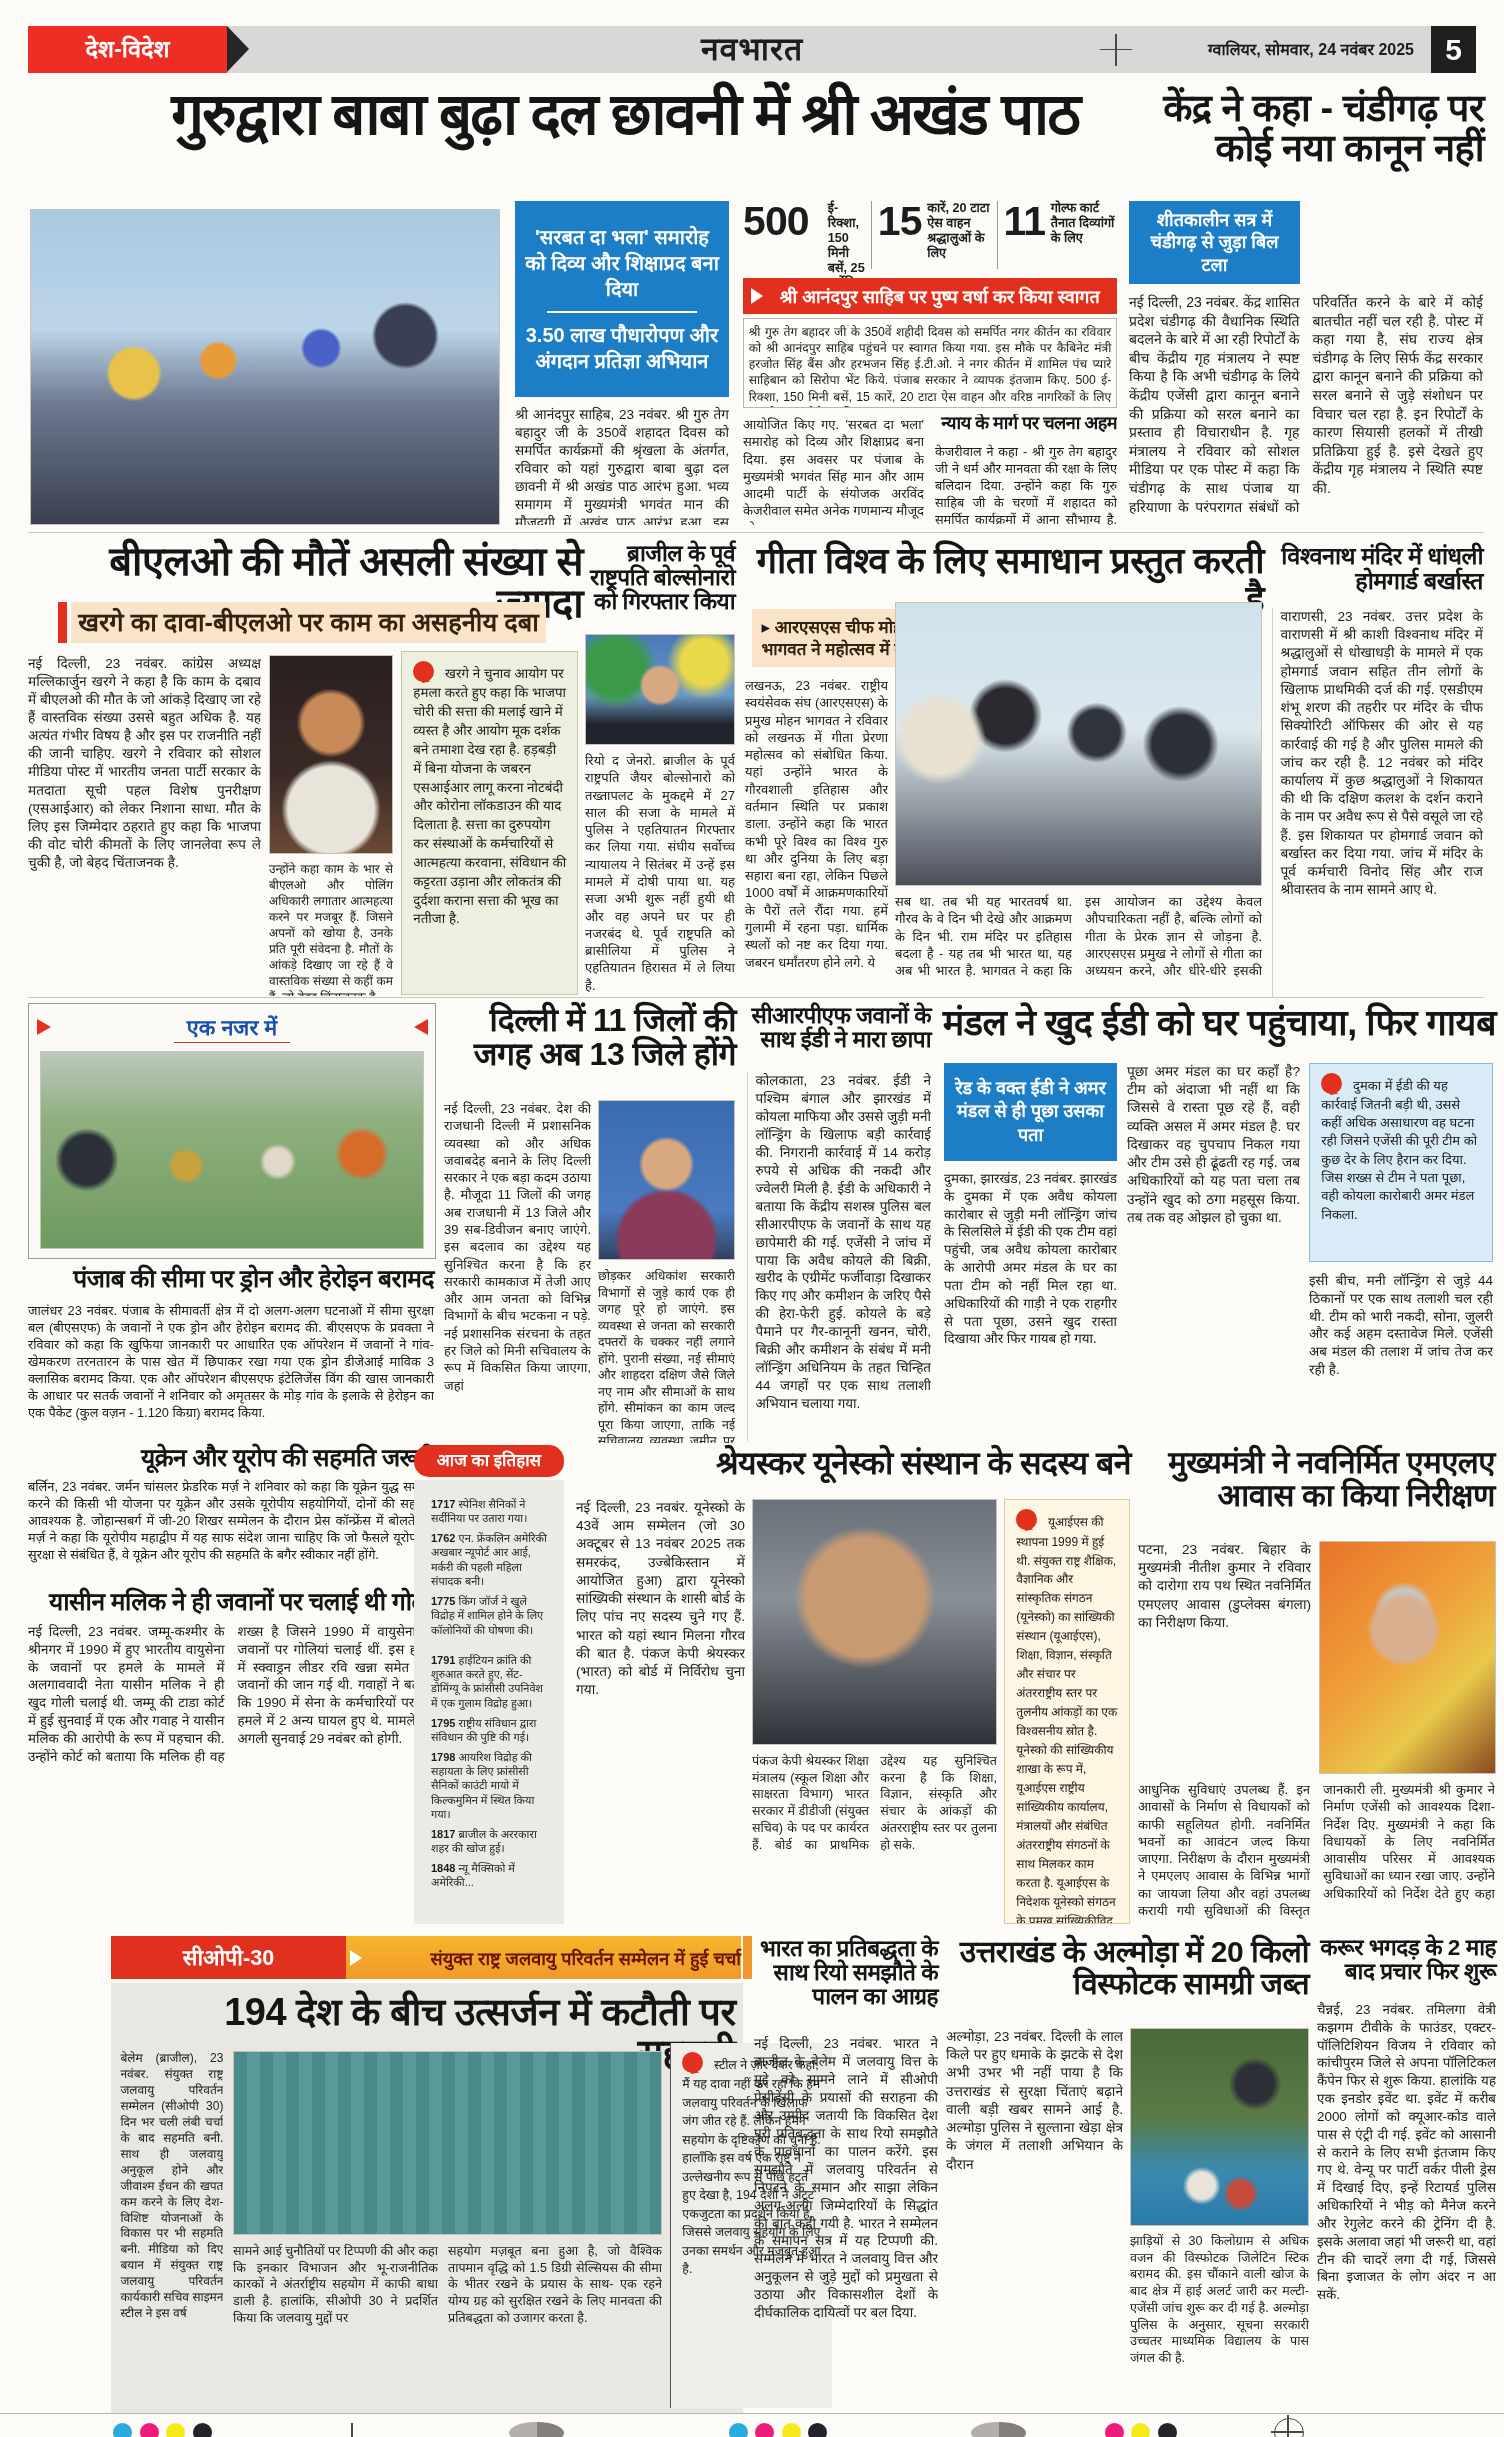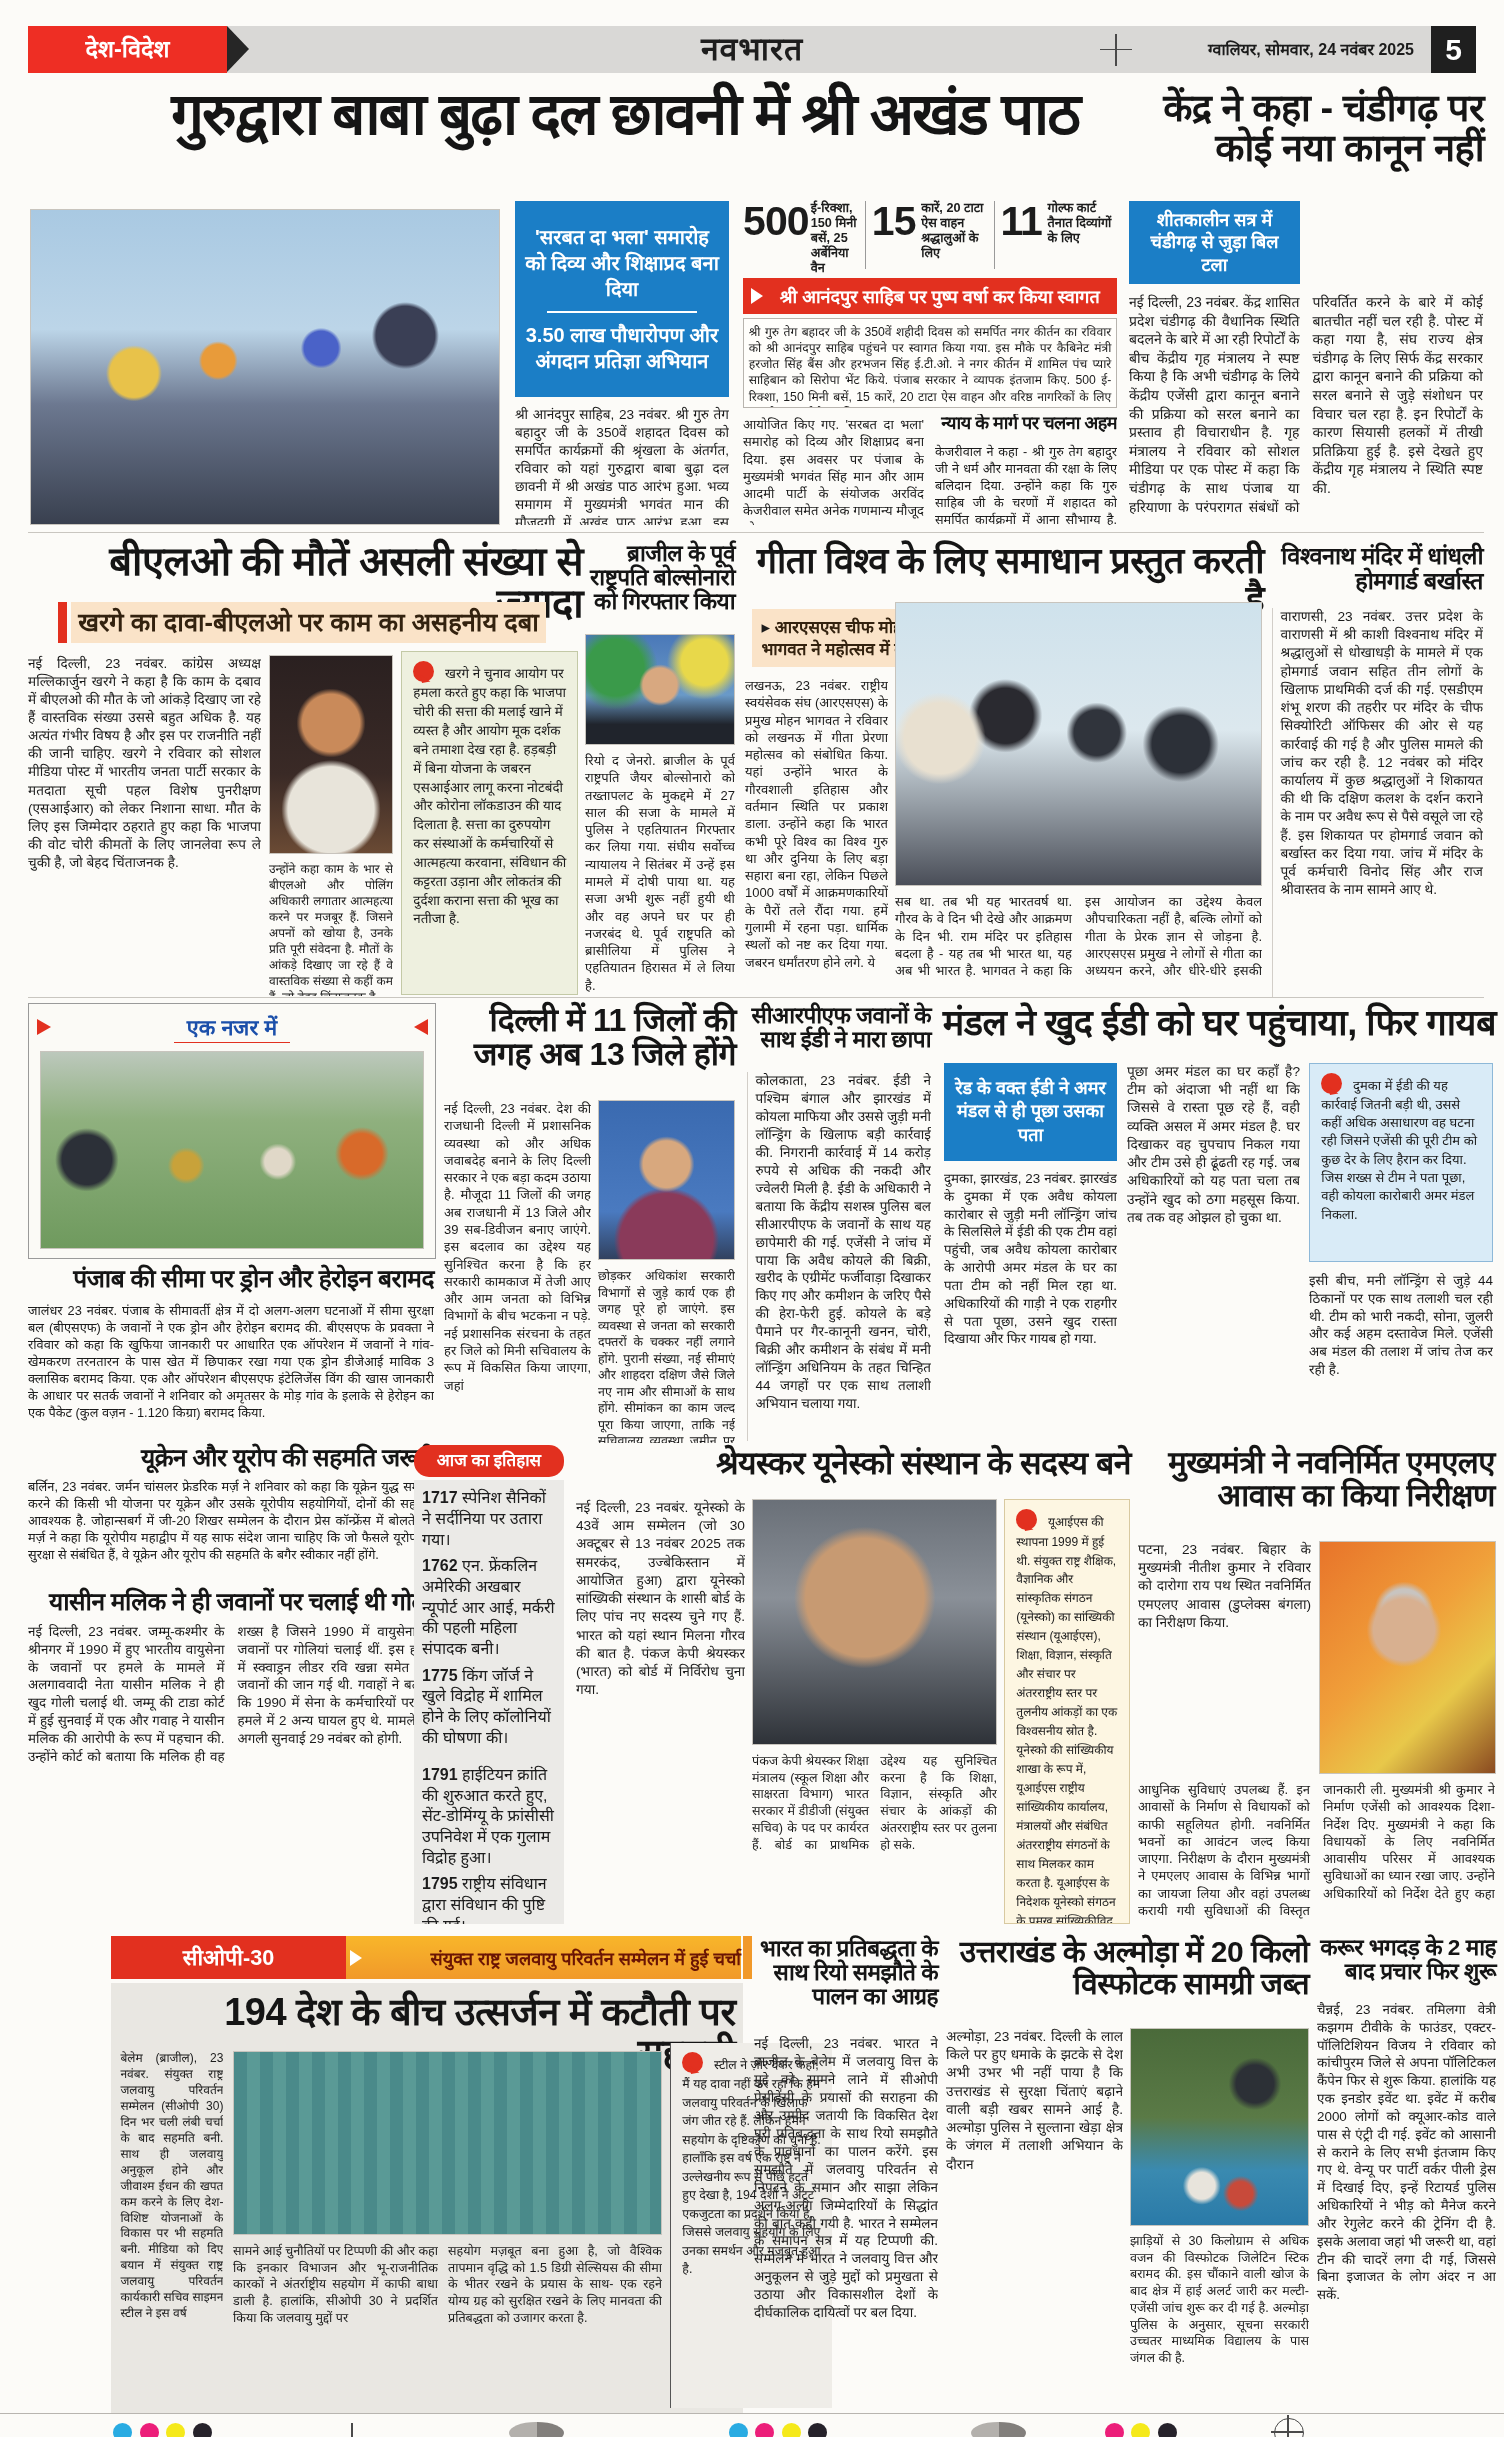--- a/index.html
+++ b/index.html
@@ -68,21 +68,21 @@
       linear-gradient(180deg,#a9c9e2 0%,#bcd5e8 38%,#6c7890 62%,#39404f 100%)"></div>
 
   <div class="a bluebox" style="left:515px;top:201px;width:214px;height:196px;font-size:20px;line-height:1.3">
     <span>'सरबत दा भला' समारोह को दिव्य और शिक्षाप्रद बना दिया</span>
     <div style="height:1.9px;background:#fff;margin:9.4px 22.6px"></div>
     <span>3.50 लाख पौधारोपण और अंगदान प्रतिज्ञा अभियान</span>
   </div>
   <div class="a bd" style="left:515px;top:406px;width:214px;height:119px;font-size:13.6px">श्री आनंदपुर साहिब, 23 नवंबर. श्री गुरु तेग बहादुर जी के 350वें शहादत दिवस को समर्पित कार्यक्रमों की श्रृंखला के अंतर्गत, रविवार को यहां गुरुद्वारा बाबा बुढ़ा दल छावनी में श्री अखंड पाठ आरंभ हुआ. भव्य समागम में मुख्यमंत्री भगवंत मान की मौजूदगी में अखंड पाठ आरंभ हुआ. इस अवसर पर राज्यव्यापी रक्तदान अभियान, 3.50 लाख पौधारोपण और अंगदान प्रतिज्ञा अभियान आरंभ हुआ.</div>
 
   <div class="a" style="left:743px;top:201px;width:374px;height:68px;display:flex">
-    <div style="flex:1;display:flex;gap:2px;border-right:0.9px solid #9a9a9a;padding-right:5.6px">
+    <div style="flex:1;display:flex;gap:19px;border-right:0.9px solid #9a9a9a;padding-right:5.6px">
       <span class="statnum">500</span>
       <span class="statlab">ई-रिक्शा, 150 मिनी बसें, 25 अर्बेनिया वैन</span>
     </div>
     <div style="flex:1;display:flex;gap:5.6px;border-right:0.9px solid #9a9a9a;padding:0 5.6px">
       <span class="statnum">15</span>
       <span class="statlab">कारें, 20 टाटा ऐस वाहन श्रद्धालुओं के लिए</span>
     </div>
     <div style="flex:1;display:flex;gap:5.6px;padding-left:5.6px">
       <span class="statnum">11</span>
       <span class="statlab">गोल्फ कार्ट तैनात दिव्यांगों के लिए</span>
@@ -187,21 +187,21 @@
   <div class="a bd" style="left:1127px;top:1063px;width:173px;height:378px;font-size:13.7px">पूछा अमर मंडल का घर कहाँ है? टीम को अंदाजा भी नहीं था कि जिससे वे रास्ता पूछ रहे हैं, वही व्यक्ति असल में अमर मंडल है. घर दिखाकर वह चुपचाप निकल गया और टीम उसे ही ढूंढती रह गई. जब अधिकारियों को यह पता चला तब उन्होंने खुद को ठगा महसूस किया. तब तक वह ओझल हो चुका था.</div>
   <div class="a qwrap" style="left:1309px;top:1063px;width:184px;height:199px;background:#d9ebf7;border:0.9px solid #8db8d8">
     <span class="qm"></span>
     <span class="bd" style="font-size:13px">दुमका में ईडी की यह कार्रवाई जितनी बड़ी थी, उससे कहीं अधिक असाधारण वह घटना रही जिसने एजेंसी की पूरी टीम को कुछ देर के लिए हैरान कर दिया. जिस शख्स से टीम ने पता पूछा, वही कोयला कारोबारी अमर मंडल निकला.</span>
   </div>
   <div class="a bd" style="left:1309px;top:1272px;width:184px;height:169px;font-size:13.4px">इसी बीच, मनी लॉन्ड्रिंग से जुड़े 44 ठिकानों पर एक साथ तलाशी चल रही थी. टीम को भारी नकदी, सोना, जुलरी और कई अहम दस्तावेज मिले. एजेंसी अब मंडल की तलाश में जांच तेज कर रही है.</div>
 
   <div class="a" style="left:414px;top:1445px;width:150px;height:32px;background:#e2301f;color:#fff;font-weight:bold;font-size:17px;text-align:center;line-height:32px;border-radius:15px">
     <span>आज का इतिहास</span>
   </div>
-  <div class="a" style="left:414px;top:1480px;width:150px;height:444px;background:#ebeae7;padding:8px;box-sizing:border-box;overflow:hidden;font-size:16px;line-height:1.3">
+  <div class="a" style="left:414px;top:1480px;width:150px;height:444px;background:#ebeae7;padding:17px;box-sizing:border-box;overflow:hidden;font-size:11px;line-height:1.3">
     <div style="margin-bottom:5.6px"><b>1717</b> <span>स्पेनिश सैनिकों ने सर्दीनिया पर उतारा गया।</span></div>
     <div style="margin-bottom:5.6px"><b>1762</b> <span>एन. फ्रेंकलिन अमेरिकी अखबार न्यूपोर्ट आर आई, मर्करी की पहली महिला संपादक बनी।</span></div>
     <div style="margin-bottom:16px"><b>1775</b> <span>किंग जॉर्ज ने खुले विद्रोह में शामिल होने के लिए कॉलोनियों की घोषणा की।</span></div>
     <div style="margin-bottom:5.6px"><b>1791</b> <span>हाईटियन क्रांति की शुरुआत करते हुए, सेंट-डोमिंग्यू के फ्रांसीसी उपनिवेश में एक गुलाम विद्रोह हुआ।</span></div>
     <div style="margin-bottom:5.6px"><b>1795</b> <span>राष्ट्रीय संविधान द्वारा संविधान की पुष्टि की गई।</span></div>
     <div style="margin-bottom:5.6px"><b>1798</b> <span>आयरिश विद्रोह की सहायता के लिए फ्रांसीसी सैनिकों काउंटी मायो में किल्कमुमिन में स्थित किया गया।</span></div>
     <div style="margin-bottom:5.6px"><b>1817</b> <span>ब्राजील के अररकारा शहर की खोज हुई।</span></div>
     <div><b>1848</b> <span>न्यू मैक्सिको में अमेरिकी...</span></div>
   </div>
 

